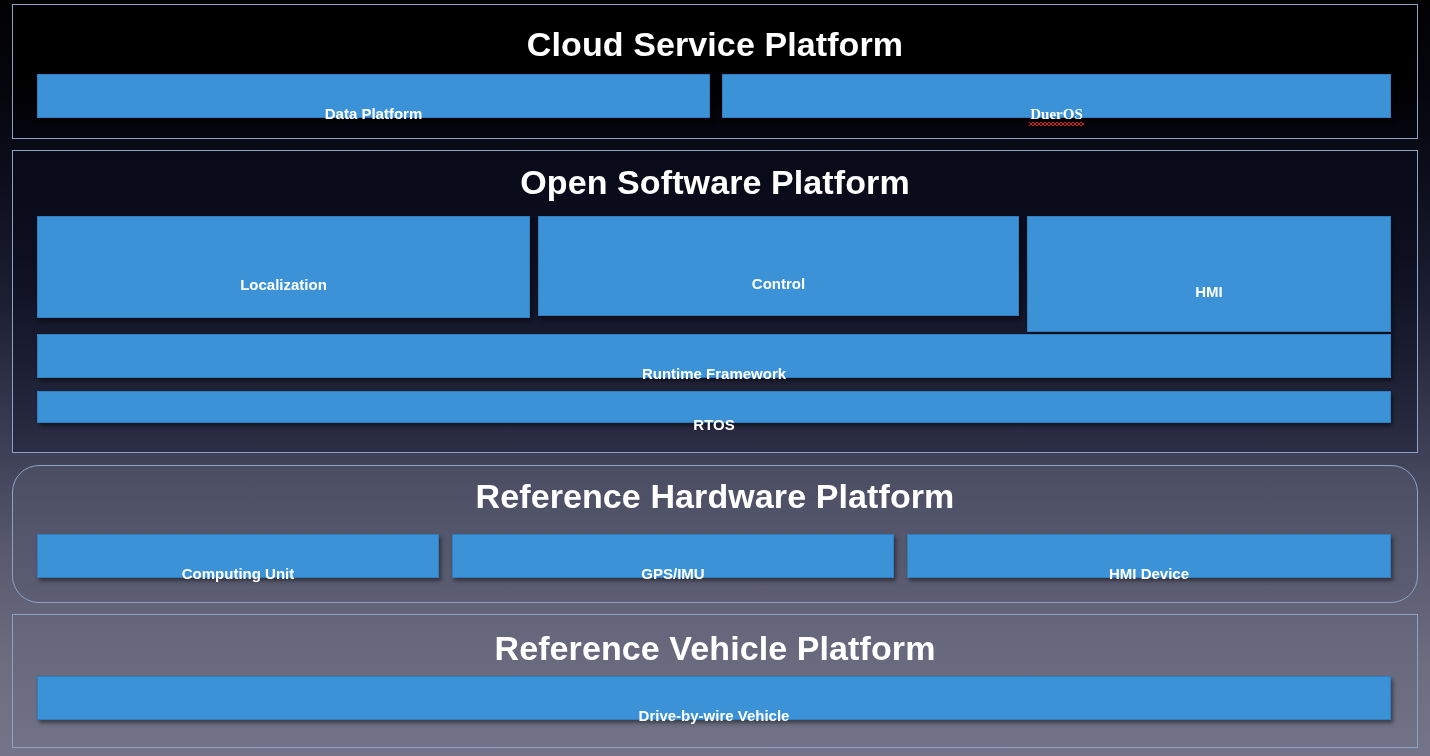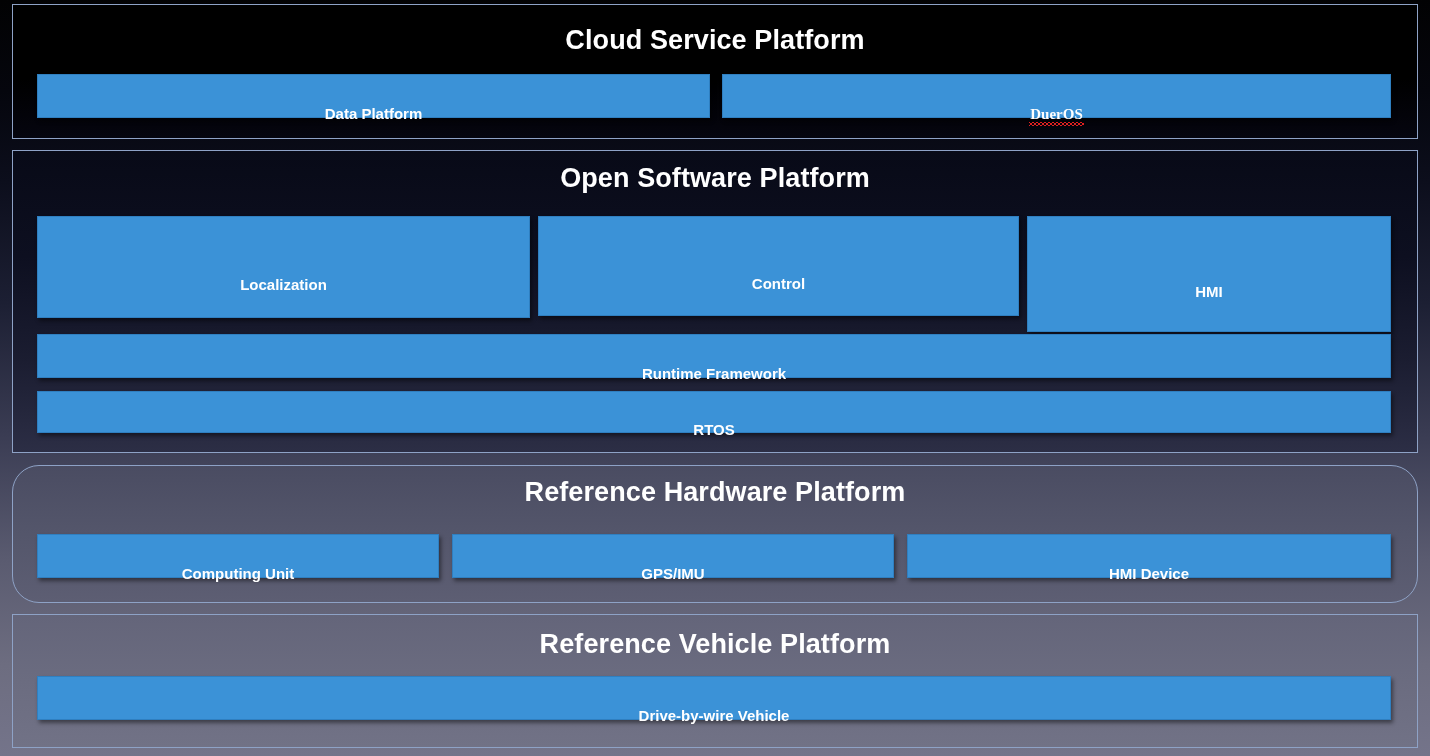--- a/index.html
+++ b/index.html
@@ -32,21 +32,21 @@
     position: absolute;
     border: 1px solid #8ea2c6;
     overflow: hidden;
   }
 
   .panel-title {
     width: 100%;
     text-align: center;
     color: #ffffff;
     font-weight: bold;
-    font-size: 27px;
+    font-size: 34px;
     letter-spacing: 0.1px;
     line-height: 1;
     white-space: nowrap;
   }
 
   
   .bx {
     position: absolute;
     background: #3b92d7;
     border: 1px solid #2f7fc0;
@@ -143,21 +143,21 @@
     </div>
 
     <div class="bx" style="left:1014px; top:65px; width:364px; height:116px;">
       <span class="bx-label">HMI</span>
     </div>
 
     <div class="bx" style="left:24px; top:183px; width:1354px; height:44px;">
       <span class="bx-label">Runtime Framework</span>
     </div>
 
-    <div class="bx" style="left:24px; top:240px; width:1354px; height:42px;">
+    <div class="bx" style="left:24px; top:240px; width:1354px; height:32px;">
       <span class="bx-label">RTOS</span>
     </div>
   </section>
 
   <section class="panel" id="panel-hardware">
     <h2 class="panel-title">Reference Hardware Platform</h2>
 
     <div class="bx" style="left:24px; top:68px; width:402px; height:44px;">
       <span class="bx-label">Computing Unit</span>
     </div>

